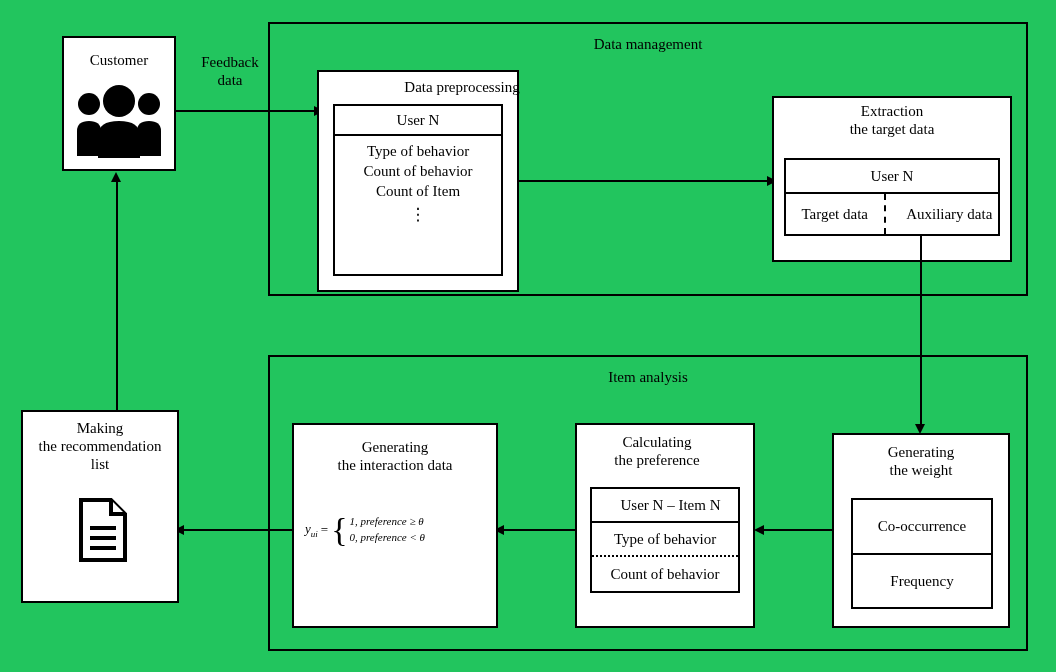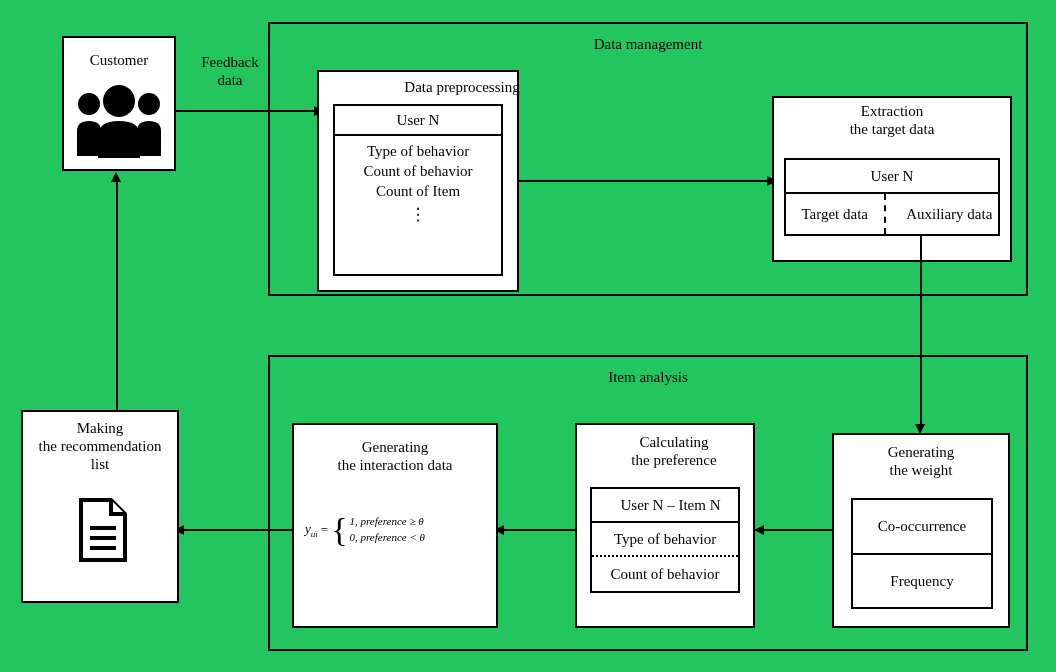--- a/index.html
+++ b/index.html
@@ -253,21 +253,21 @@
   <div class="itable" style="left:851px; top:498px; width:142px; height:111px;">
     <div class="irow solid-bottom" style="height:55px;">Co-occurrence</div>
     <div class="irow" style="height:52px;">Frequency</div>
   </div>
 
   <div class="hline" style="left:760px; top:529px; width:72px;"></div>
   <div class="arrow-left" style="left:754px; top:525px;"></div>
 
   <div class="box" style="left:575px; top:423px; width:180px; height:205px;">
   </div>
-  <div class="box-title" style="left:575px; top:433px; width:164px;margin-left:17px;">
+  <div class="box-title" style="left:575px; top:433px; width:164px;">
     <div>Calculating</div>
     <div>the preference</div>
   </div>
   <div class="itable" style="left:590px; top:487px; width:150px; height:106px;">
     <div class="irow solid-bottom" style="height:34px;padding-left:11px;">User N – Item N</div>
     <div class="irow dotted-bottom" style="height:34px;">Type of behavior</div>
     <div class="irow" style="height:34px;">Count of behavior</div>
   </div>
 
   <div class="hline" style="left:500px; top:529px; width:75px;"></div>

